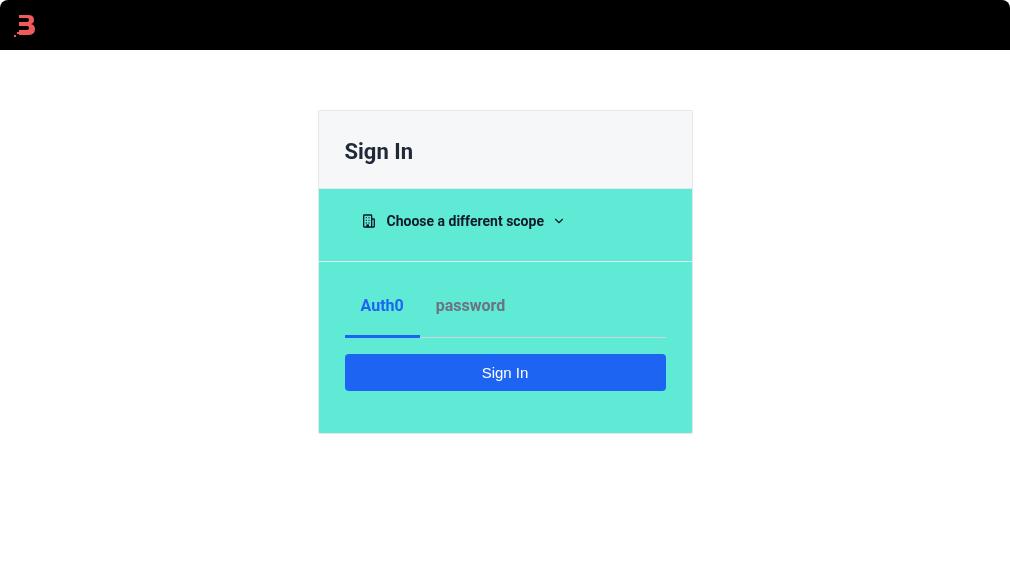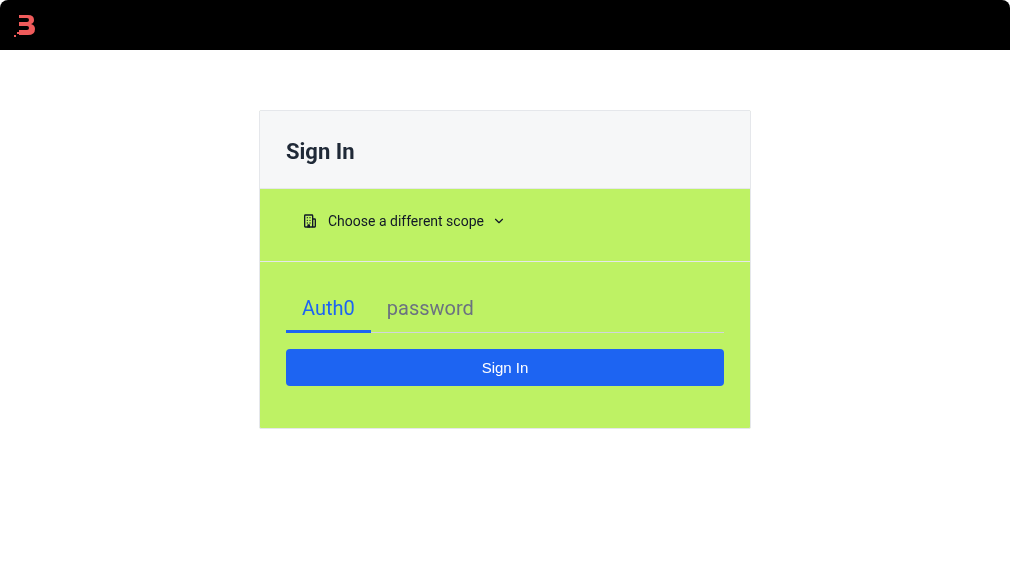--- a/index.html
+++ b/index.html
@@ -29,24 +29,24 @@
       display: flex;
       align-items: center;
       justify-content: center;
     }
     .main {
       display: flex;
       justify-content: center;
       padding-top: 60px;
     }
     .card {
-      width: 492px;
+      width: 375px;
       border: 1px solid #e5e7eb;
       border-radius: 2px;
-      background: #bef264;
+      background: #5eead4;
     }
     .card-header {
       background: #f6f7f8;
       padding: 28px 26px 24px 26px;
       border-bottom: 1px solid #e5e7eb;
     }
     .card-title {
       font-size: 22px;
       font-weight: 700;
       color: #1f2937;
@@ -58,21 +58,21 @@
     .scope-text {
       font-size: 15px;
       color: #111827;
       margin-bottom: 22px;
     }
     .scope-link {
       display: inline-flex;
       align-items: center;
       gap: 10px;
       font-size: 14px;
-      font-weight: 400;
+      font-weight: 700;
       color: #111827;
       cursor: pointer;
       padding-left: 16px;
     }
     .scope-link .building-icon {
       width: 16px;
       height: 16px;
     }
     .scope-link .chevron {
       width: 14px;
@@ -81,23 +81,23 @@
     }
     .auth-section {
       padding: 24px 26px 42px 26px;
     }
     .tabs {
       display: flex;
       border-bottom: 1px solid #d1d5db;
       margin-bottom: 16px;
     }
     .tab {
-      padding: 10px 16px 10px 16px;
-      font-size: 20px;
-      font-weight: 400;
+      padding: 10px 16px 20px 16px;
+      font-size: 16px;
+      font-weight: 700;
       cursor: pointer;
       color: #6b7280;
       border-bottom: 3px solid transparent;
       margin-bottom: -1px;
     }
     .tab.active {
       color: #1d64f2;
       border-bottom-color: #1d64f2;
     }
     .signin-btn {

